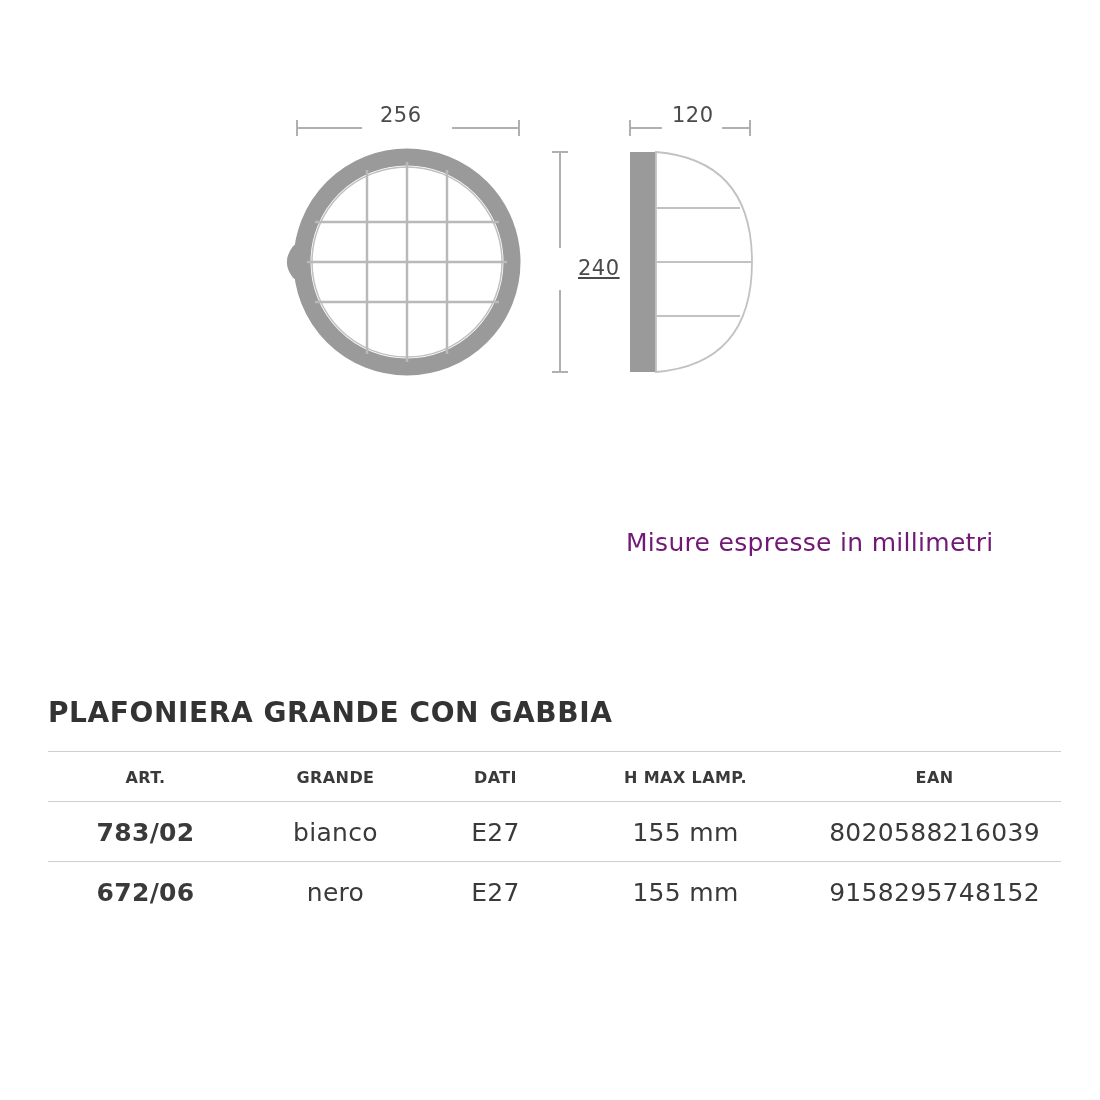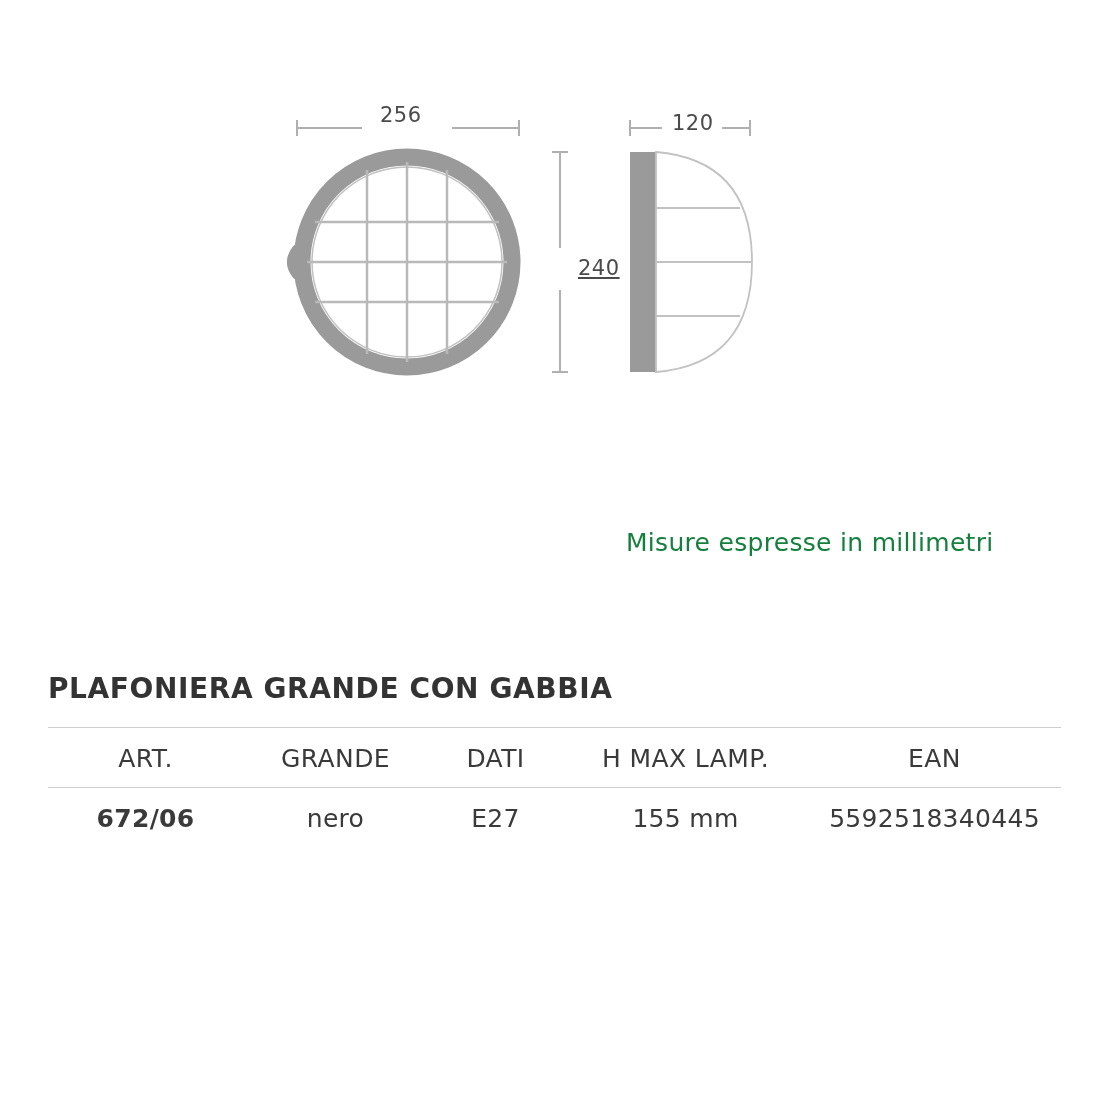--- a/index.html
+++ b/index.html
@@ -32,39 +32,39 @@
 
   .dim-label {
     position: absolute;
     font-family: "DejaVu Sans", sans-serif;
     font-size: 21px;
     color: #4a4a4a;
     letter-spacing: 0.5px;
     white-space: nowrap;
   }
   #dim-width-front { left: 380px; top: 103px; }
-  #dim-width-side  { left: 672px; top: 103px; margin-top: 8px; }
+  #dim-width-side  { left: 672px; top: 103px; }
   #dim-height      { left: 578px; top: 256px; text-decoration: underline; }
 
   .note {
     position: absolute;
     left: 626px;
     top: 528px;
     font-size: 25px;
-    color: #15803d;
+    color: #701a75;
     letter-spacing: 0.3px;
     white-space: nowrap;
     text-align: center;
   }
 
   
   .product-block {
     position: absolute;
     left: 48px;
-    top: 672px;
+    top: 696px;
     width: 1013px;
   }
   .product-title {
     font-size: 28px;
     font-weight: bold;
     letter-spacing: 0.6px;
     color: #333333;
     margin: 0 0 22px 0;
     white-space: nowrap;
   }
@@ -72,22 +72,22 @@
     height: 1px;
     background: #cfcfcf;
     width: 100%;
   }
   table.spec {
     border-collapse: collapse;
     width: 100%;
     table-layout: fixed;
   }
   table.spec th {
-    font-weight: normal;
-    font-size: 25px;
+    font-weight: bold;
+    font-size: 16px;
     color: #3a3a3a;
     padding: 16px 0 14px 0;
     text-align: center;
     letter-spacing: 0.4px;
     white-space: nowrap;
   }
   table.spec td {
     font-size: 25px;
     color: #3a3a3a;
     padding: 16px 0 14px 0;
@@ -195,21 +195,28 @@
       <tr class="head-row">
         <th>ART.</th>
         <th>GRANDE</th>
         <th>DATI</th>
         <th>H MAX LAMP.</th>
         <th>EAN</th>
       </tr>
     </thead>
     <tbody>
       <tr>
+        <td class="art-cell">783/02</td>
+        <td>bianco</td>
+        <td>E27</td>
+        <td>155 mm</td>
+        <td>8020588216039</td>
+      </tr>
+      <tr>
         <td class="art-cell">672/06</td>
         <td>nero</td>
         <td>E27</td>
         <td>155 mm</td>
-        <td>5592518340445</td>
+        <td>9158295748152</td>
       </tr>
     </tbody>
   </table>
 </div>
 
 </body></html>

